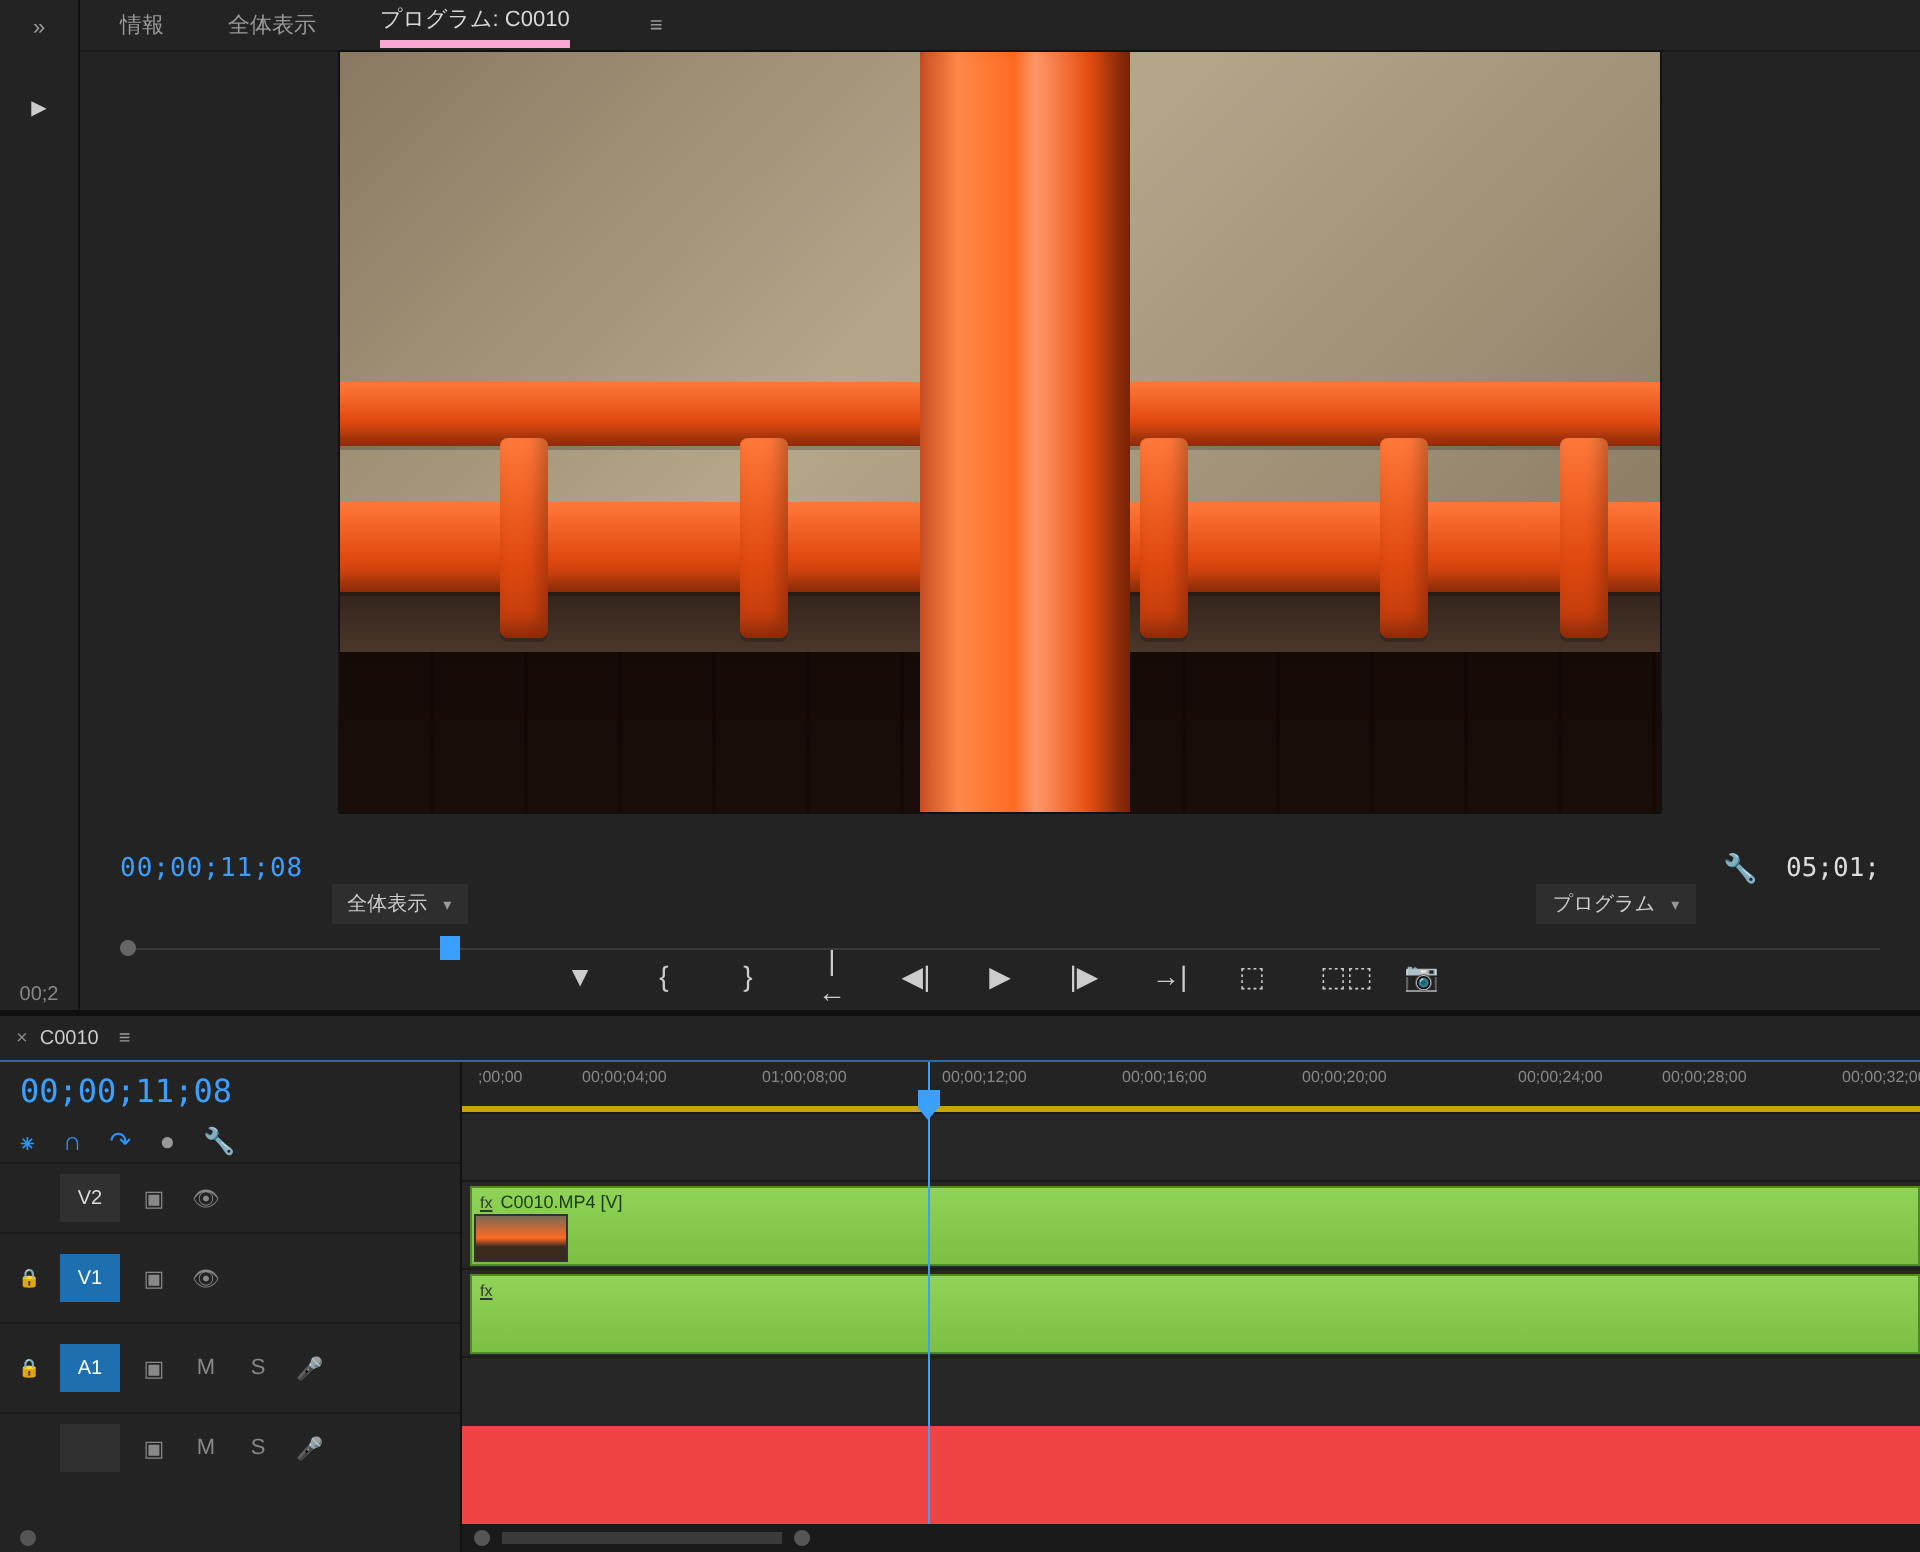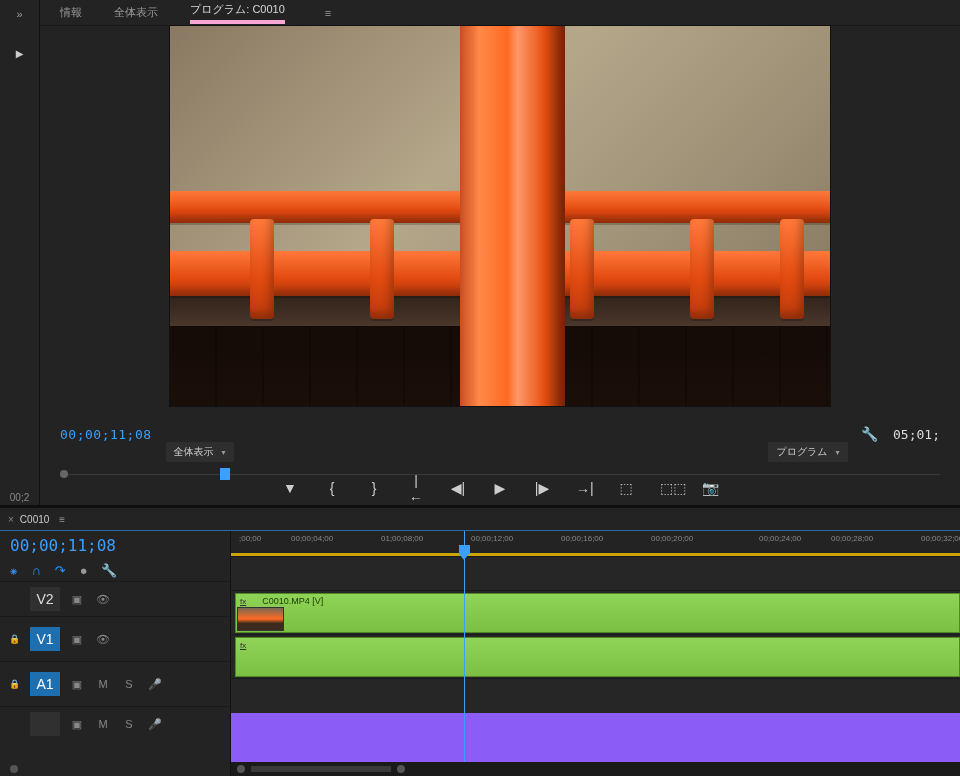--- a/index.html
+++ b/index.html
@@ -46,34 +46,34 @@
 .tl-tab-row .hambgr{margin-left:10px;color:#999;}
 
 .tl-body{flex:1;display:flex;position:relative;}
 .tl-left{width:230px;background:#232323;border-right:1px solid #111;display:flex;flex-direction:column;}
 .tl-left .tc-row{height:28px;display:flex;align-items:center;padding-left:10px;font-size:16px;color:#3aa0ff;font-family:monospace;}
 .tl-left .tool-row{height:22px;display:flex;gap:14px;align-items:center;padding-left:10px;color:#2795ff;font-size:13px;}
 .tl-left .tool-row .grey{color:#999;}
 .track-head{height:34px;display:flex;align-items:center;border-top:1px solid #1a1a1a;gap:8px;padding-left:8px;font-size:9px;color:#aaa;}
 .track-head.tall{height:44px;}
 .track-head .lock{width:14px;text-align:center;color:#888;}
-.track-head .label{width:30px;height:24px;display:flex;align-items:center;justify-content:center;background:#303030;color:#ddd;font-size:14px;}
+.track-head .label{width:30px;height:24px;display:flex;align-items:center;justify-content:center;background:#303030;color:#ddd;font-size:10px;}
 .track-head .label.active{background:#1e6fb0;color:#fff;}
 .track-head .iconbox{width:18px;height:18px;display:flex;align-items:center;justify-content:center;color:#888;font-size:11px;}
-.tl-right{flex:1;position:relative;background:#8b5cf6;overflow:hidden;}
+.tl-right{flex:1;position:relative;background:#ef4444;overflow:hidden;}
 .ruler{height:22px;position:relative;background:#232323;border-bottom:1px solid #111;font-size:8px;color:#888;}
 .ruler .tick{position:absolute;top:3px;}
 .yellow-strip{position:absolute;left:0;right:0;top:22px;height:3px;background:#c9a404;}
 .playhead{position:absolute;top:0;bottom:0;width:1px;background:#3aa0ff;}
 .playhead .head{position:absolute;top:14px;left:-5px;width:11px;height:9px;background:#3aa0ff;}
 .playhead .head::after{content:"";position:absolute;left:0;top:9px;border-left:5.5px solid transparent;border-right:5.5px solid transparent;border-top:6px solid #3aa0ff;}
 .track-lane{position:absolute;left:0;right:0;height:34px;background:#262626;border-top:1px solid #1a1a1a;}
 .track-lane.tall{height:44px;}
 .clip{position:absolute;top:2px;bottom:2px;background:linear-gradient(#8fd456,#7cc043);border:1px solid #4f8a25;font-size:9px;color:#1a3a05;padding:2px 4px;box-sizing:border-box;overflow:hidden;}
-.clip .fx{color:#333;margin-right:16px;font-size:8px;text-decoration:underline;}
+.clip .fx{color:#333;margin-right:4px;font-size:8px;text-decoration:underline;}
 .clip .thumb{position:absolute;left:1px;bottom:1px;width:45px;height:22px;background:linear-gradient(#7a6954,#ff6a22 50%,#3a2b1e 70%);border:1px solid #333;}
 .tl-scroll-bot{position:absolute;left:0;right:0;bottom:0;height:14px;background:#1a1a1a;display:flex;align-items:center;}
 .tl-scroll-bot .dot{width:8px;height:8px;border-radius:50%;background:#555;margin:0 6px;}
 .tl-scroll-bot .bar{height:6px;background:#3a3a3a;}
 .tl-left-scroll{position:absolute;left:0;bottom:0;width:230px;height:14px;display:flex;align-items:center;}
 .tl-left-scroll .dot{width:8px;height:8px;border-radius:50%;background:#555;margin-left:10px;}
 </style>
 </head>
 <body>
 

